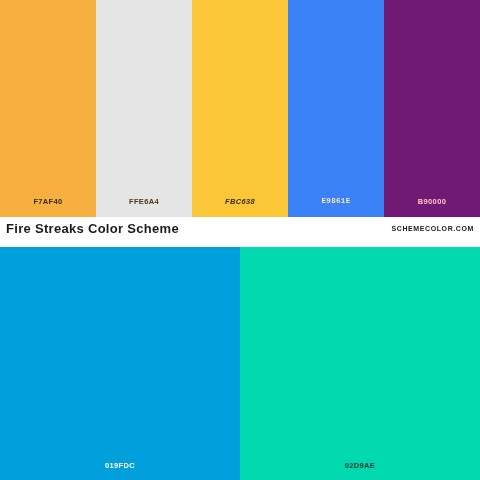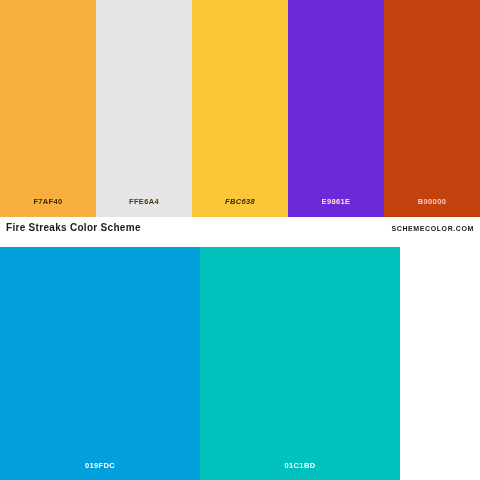--- a/index.html
+++ b/index.html
@@ -27,21 +27,21 @@
     left: 0;
     top: 0;
     width: 480px;
     height: 217px;
     display: flex;
   }
   .palette-bottom {
     position: absolute;
     left: 0;
     top: 247px;
-    width: 400px;
+    width: 480px;
     height: 233px;
     display: flex;
   }
 
   .swatch {
     position: relative;
     height: 100%;
     flex: 1 1 0;
   }
 
@@ -71,21 +71,21 @@
     width: 480px;
     height: 22px;
     background: #ffffff;
     display: flex;
     align-items: center;
     justify-content: space-between;
     padding: 0 6px;
     box-sizing: border-box;
   }
   .scheme-title {
-    font-size: 10px;
+    font-size: 13px;
     font-weight: bold;
     color: #1b1b1b;
     letter-spacing: 0.3px;
     line-height: 1;
     white-space: nowrap;
   }
   .brand {
     font-size: 7px;
     font-weight: bold;
     color: #1b1b1b;
@@ -112,37 +112,37 @@
   <div class="palette-top">
     <div class="swatch" style="background-color: rgb(247, 175, 64);">
       <span class="swatch-label" style="color: rgb(58, 42, 5);">F7AF40</span>
     </div>
     <div class="swatch" style="background-color: #e5e5e5;">
       <span class="swatch-label" style="color: rgb(74, 58, 18);">FFE6A4</span>
     </div>
     <div class="swatch" style="background-color: rgb(251, 198, 56); font-style: italic;">
       <span class="swatch-label" style="color: rgb(58, 44, 4);">FBC638</span>
     </div>
-    <div class="swatch" style="background-color: #6d28d9;">
+    <div class="swatch" style="background-color: #3b82f6; font-family: Liberation Mono, monospace;">
       <span class="swatch-label" style="color: rgb(255, 231, 200);">E9861E</span>
     </div>
-    <div class="swatch" style="background-color: #c2410c;">
+    <div class="swatch" style="background-color: #701a75;">
       <span class="swatch-label" style="color: rgb(255, 196, 196);">B90000</span>
     </div>
   </div>
 
   <div class="caption-bar">
     <span class="scheme-title">Fire Streaks Color Scheme</span>
     <span class="brand">SCHEMECOLOR.COM</span>
   </div>
 
   <div class="gap-strip"></div>
 
   <div class="palette-bottom">
     <div class="swatch" style="background-color: rgb(1, 159, 220);">
       <span class="swatch-label" style="color: rgb(255, 255, 255);">019FDC</span>
     </div>
-    <div class="swatch" style="background-color: rgb(1, 193, 189);">
-      <span class="swatch-label" style="color: rgb(255, 255, 255);">01C1BD</span>
+    <div class="swatch" style="background-color: rgb(2, 217, 174);">
+      <span class="swatch-label" style="color: rgb(13, 58, 48);">02D9AE</span>
     </div>
   </div>
 
 </div>
 
 </body></html>

